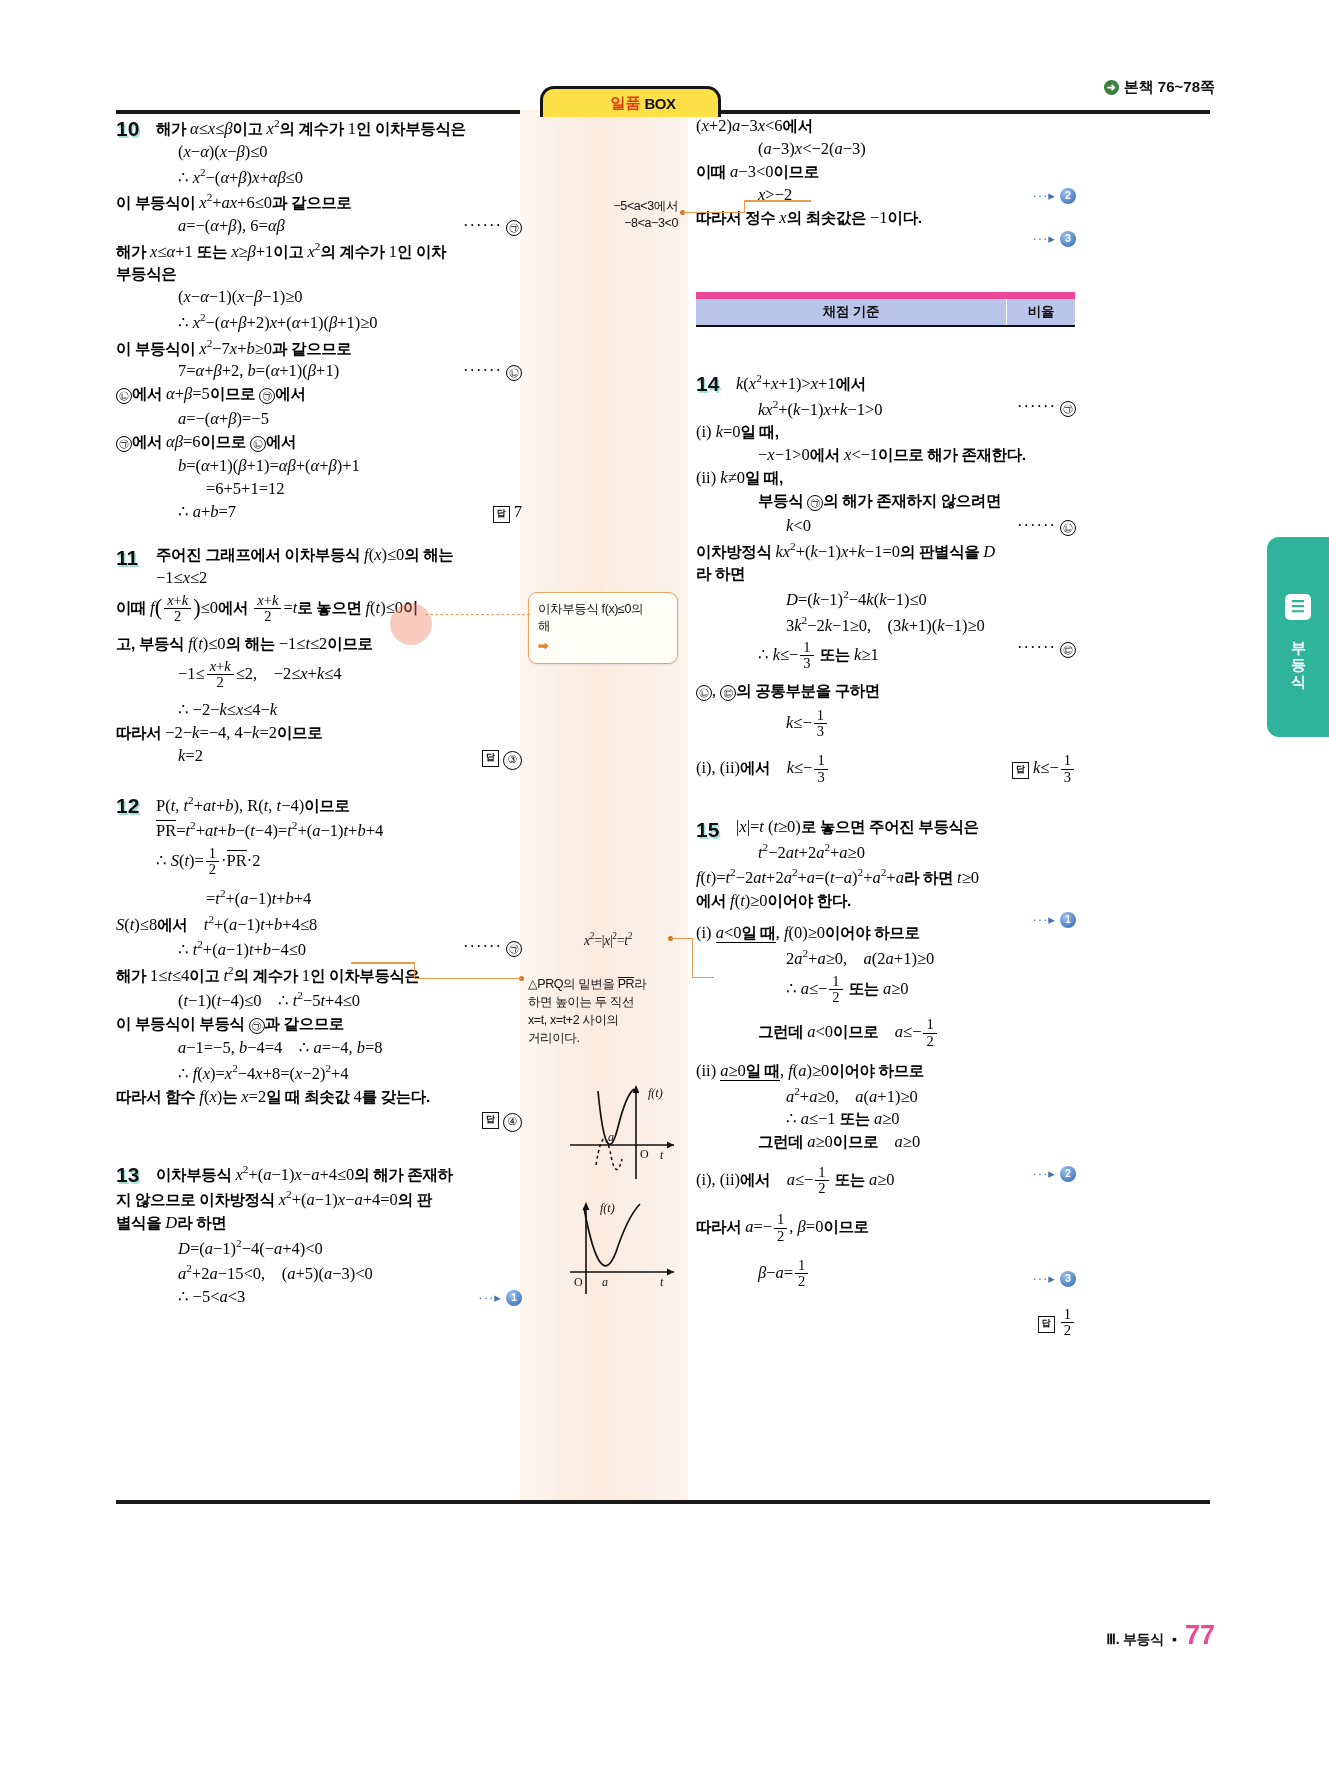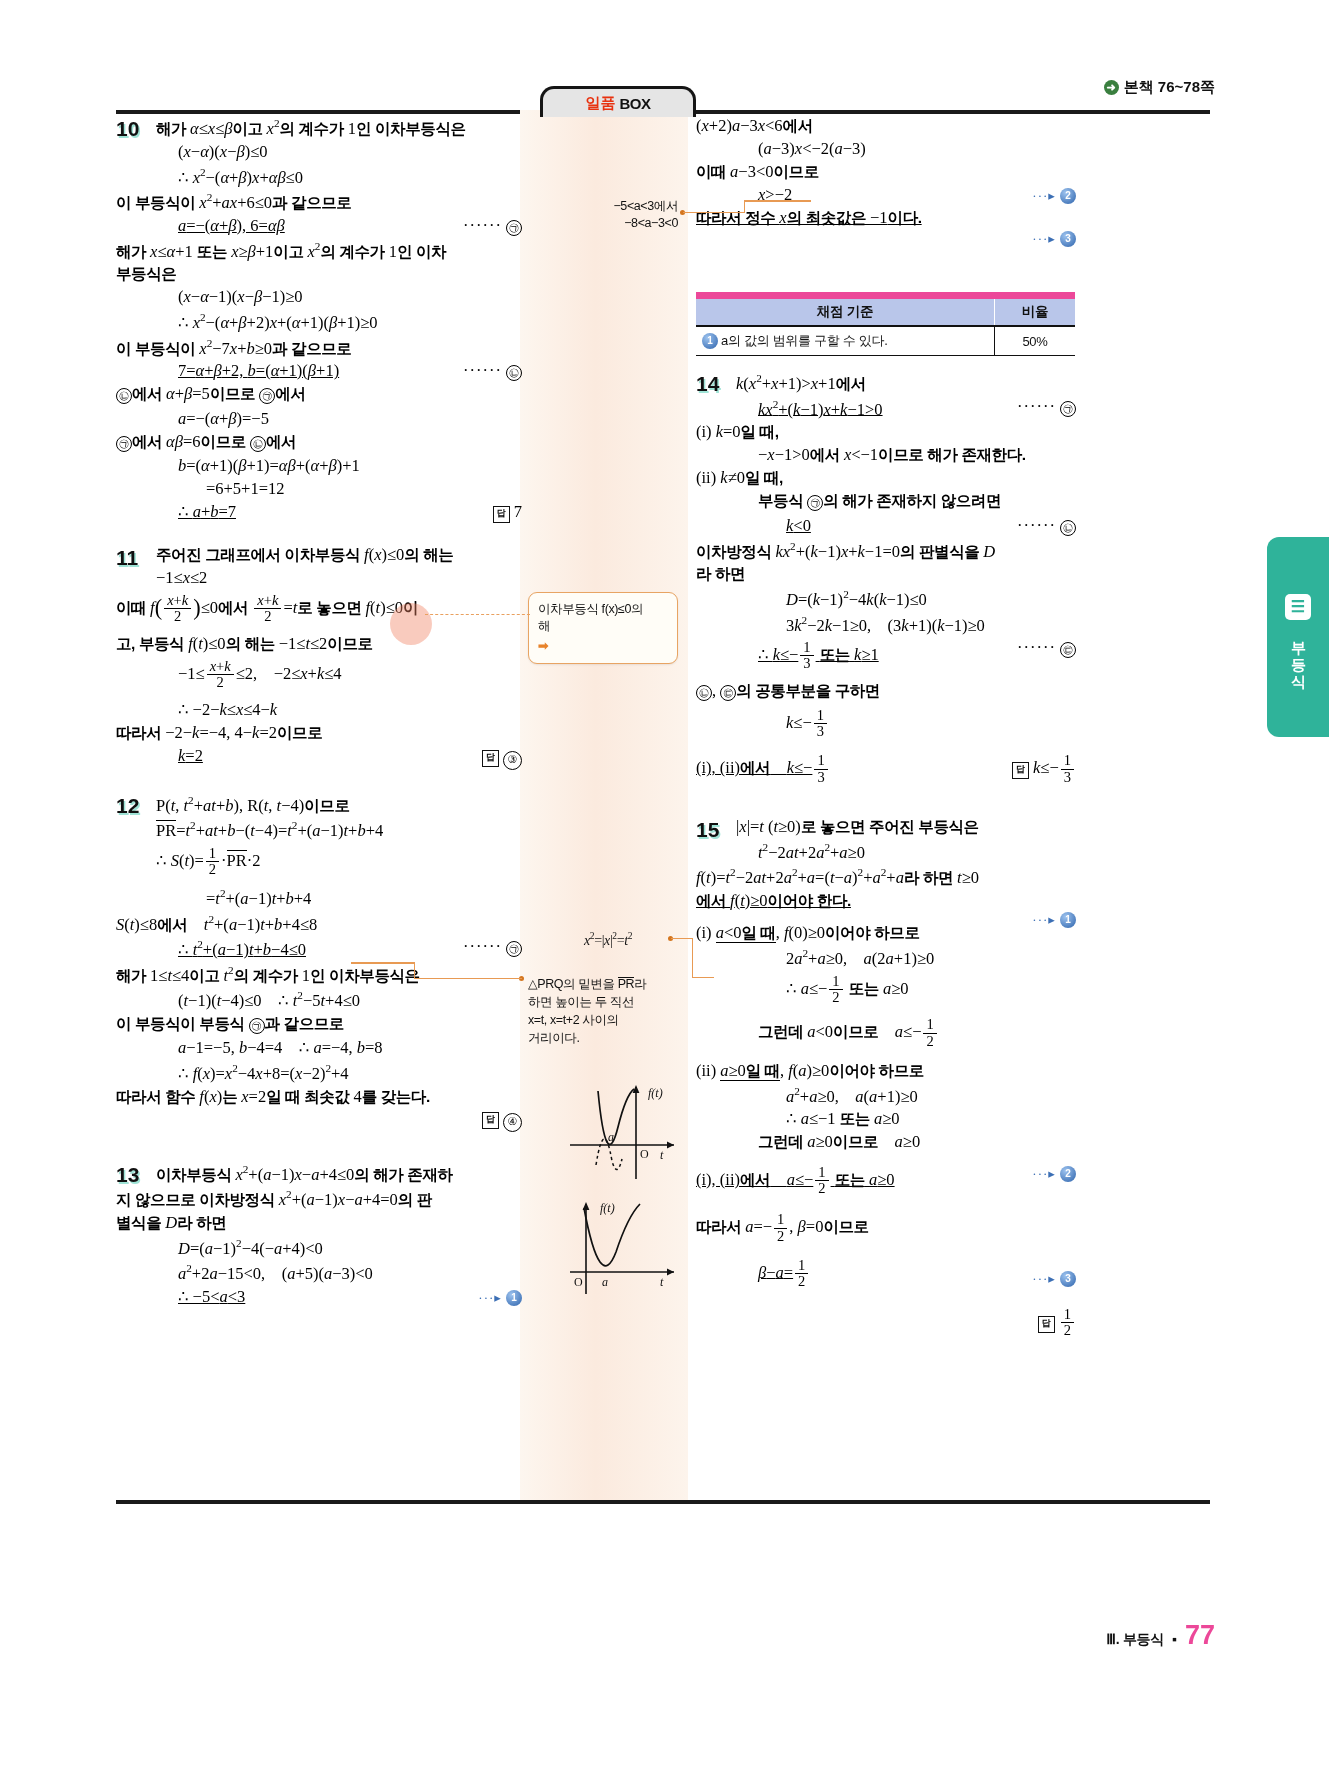--- a/index.html
+++ b/index.html
@@ -26,25 +26,26 @@
     text-align:center;font-weight:bold;
   }
   .rule-top-left{
     position:absolute;left:116px;top:110px;width:420px;height:4px;background:#1a1a1a;
   }
   .rule-top-right{
     position:absolute;left:688px;top:110px;width:522px;height:4px;background:#1a1a1a;
   }
   .boxtab{
     position:absolute;left:540px;top:86px;width:150px;height:28px;
-    background:#e5e5e5;border:3px solid #151515;border-bottom:none;
+    background:#fde047;border:3px solid #151515;border-bottom:none;
     border-radius:14px 14px 0 0;
     display:flex;align-items:center;justify-content:center;gap:4px;
     font-family:"Liberation Sans",sans-serif;font-weight:bold;font-size:15px;
     z-index:6;
+    padding-left:25px;
   }
   .boxtab .ilpum{color:#e8320f;}
   .boxtab .boxw{color:#111;letter-spacing:-.5px;}
 
   
   .band{
     position:absolute;left:520px;top:110px;width:168px;height:1390px;
     background:linear-gradient(90deg,#fdf6ef 0%,#fbeade 45%,#fdf4ec 100%);
   }
 
@@ -70,21 +71,21 @@
   i{font-family:"Liberation Serif",serif;font-style:italic;}
   sup{font-size:.68em;vertical-align:super;}
   .kr{font-family:"Liberation Sans",sans-serif;font-weight:bold;font-size:15.5px;letter-spacing:-.4px;}
 
   .dots{letter-spacing:1px;}
   .circ{
     display:inline-block;border:1.2px solid #000;border-radius:50%;
     width:14px;height:14px;line-height:13px;text-align:center;font-size:10px;
     font-family:"Liberation Sans",sans-serif;
   }
-  .rowend{position:relative;text-decoration:underline;}
+  .rowend{position:relative;}
   .atright{position:absolute;right:0;top:0;white-space:nowrap;}
 
   .ansbox{position:relative;height:22px;margin-top:2px;}
   .ansv{position:absolute;right:0;top:-2px;white-space:nowrap;font-size:16.5px;}
   .ansico{
     display:inline-block;width:15px;height:15px;border:1.4px solid #111;
     font-size:9px;line-height:13px;text-align:center;
     font-family:"Liberation Sans",sans-serif;font-weight:bold;margin-right:4px;
     vertical-align:1px;
   }
@@ -357,24 +358,20 @@
       </div>
     </div>
 
   </div>
 
   <table class="gtable">
     <tbody>
         <tr>
       <th>채점 기준</th>
       <th class="r" style="width:68px;">비율</th>
-    </tr>
-    <tr>
-      <td><span class="stepmk">1</span><span>a의 값의 범위를 구할 수 있다.</span></td>
-      <td class="pct">50%</td>
     </tr>
   </tbody>
     </table>
 
   <div class="note note-plain" style="left:556px;top:198px;text-align:right;width:122px;">
     <div>−5&lt;a&lt;3에서</div>
     <div>−8&lt;a−3&lt;0</div>
   </div>
   <div class="dot" style="left:680px;top:210px;"></div>
   <div class="lead" style="left:683px;top:212px;width:62px;"></div>

